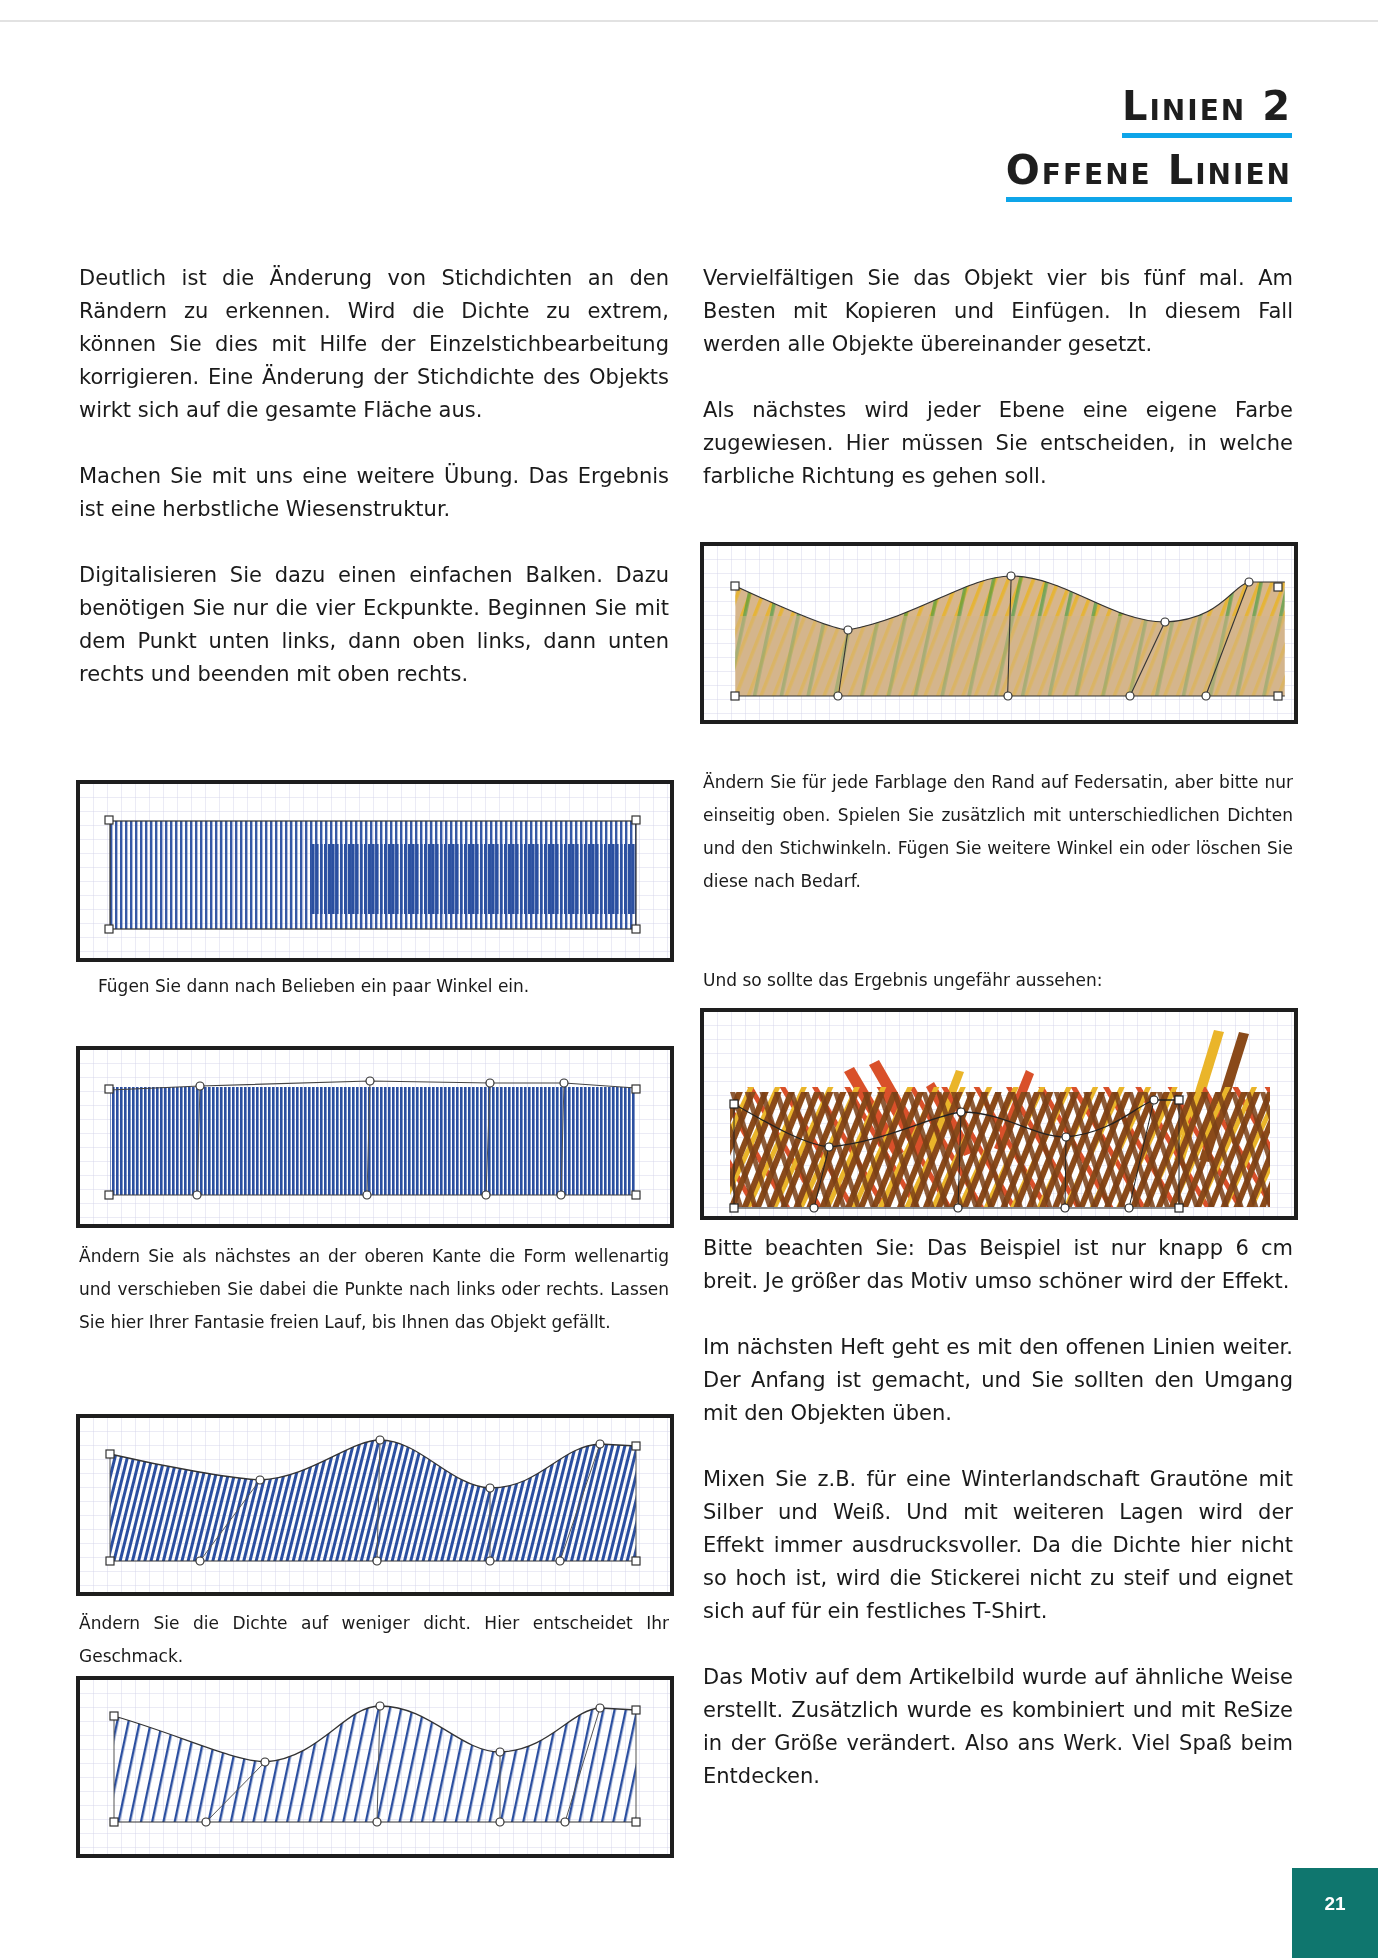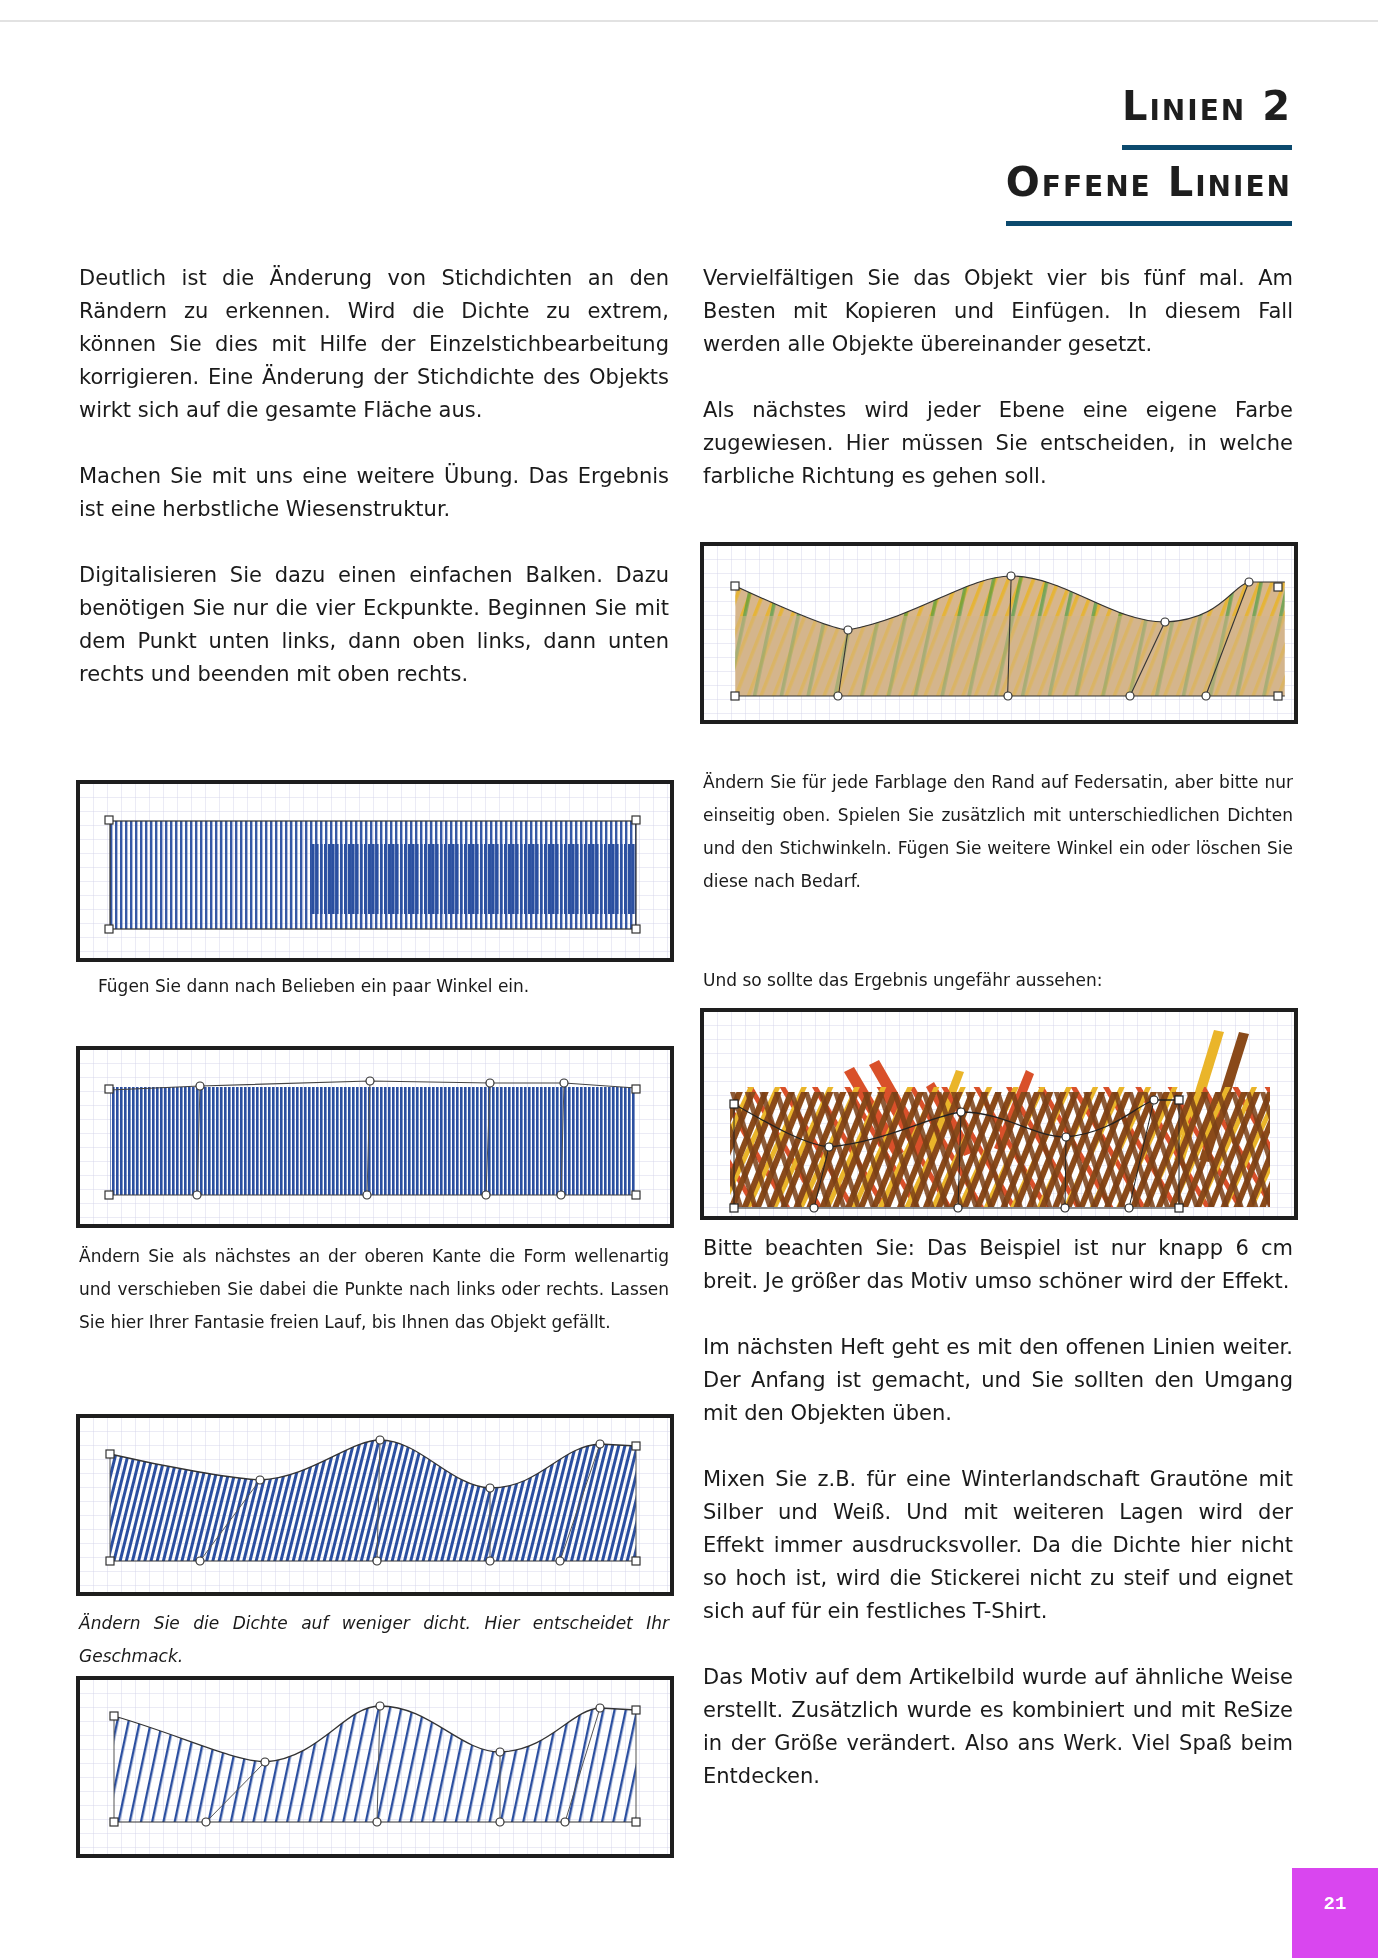--- a/index.html
+++ b/index.html
@@ -2,31 +2,31 @@
 <html><head>
 <meta charset="utf-8">
 <style>
   html, body { margin:0; padding:0; background:#ffffff; }
   body { width:1378px; height:1958px; position:relative; overflow:hidden;
          font-family:"DejaVu Sans", "Liberation Sans", sans-serif; color:#1a1a1a; }
   .topline { position:absolute; left:0; top:20px; width:1378px; height:2px; background:#e2e2e2; }
   .title { position:absolute; right:86px; top:74px; text-align:right;
            font-family:"DejaVu Sans", sans-serif; font-weight:bold; font-variant:small-caps;
            font-size:40px; line-height:64px; letter-spacing:2px; color:#1e1e1e; }
-  .title span { display:inline-block; border-bottom:5px solid #0c4a6e; line-height:46px; padding-bottom:16px; }
+  .title span { display:inline-block; border-bottom:5px solid #0ea5e9; line-height:46px; padding-bottom:4px; }
   .col { position:absolute; width:590px; font-size:21px; line-height:33px; text-align:justify; }
   .col p { margin:0 0 33px 0; hyphens:manual; }
   .col p.nomb { margin-bottom:0; }
   .left { left:79px; top:262px; }
   .right { left:703px; top:262px; }
   .fig { position:absolute; border:4px solid #1e1e1e; background:#fff; box-sizing:border-box; overflow:hidden; }
   .fig svg { display:block; width:100%; height:100%; }
-  .page-badge { position:absolute; left:1292px; top:1868px; width:86px; height:90px; background:#d946ef;
+  .page-badge { position:absolute; left:1292px; top:1868px; width:86px; height:90px; background:#0f766e;
                 color:#fff; font-weight:bold; font-size:19px; text-align:center; line-height:72px;
-                font-family:Liberation Mono, monospace; }
+                font-family:Liberation Sans, sans-serif; }
   .abs { position:absolute; font-size:17px; line-height:33px; width:590px; text-align:justify; }
 </style>
 </head>
 <body>
 
 <div class="topline"></div>
 
 <div class="title">
   <span>Linien 2</span><br>
   <span>Offene Linien</span>
@@ -129,21 +129,21 @@
         <circle cx="410" cy="70" r="4"></circle>
         <circle cx="520" cy="26" r="4"></circle>
       <circle cx="120" cy="143" r="4"></circle>
         <circle cx="297" cy="143" r="4"></circle>
         <circle cx="410" cy="143" r="4"></circle>
         <circle cx="480" cy="143" r="4"></circle>
     </g>
   </svg>
 </div>
 
-<div class="abs" style="left:79px;top:1607px;font-style:italic;">Ändern Sie die Dichte auf weniger dicht. Hier entscheidet Ihr Geschmack.</div>
+<div class="abs" style="left:79px;top:1607px;">Ändern Sie die Dichte auf weniger dicht. Hier entscheidet Ihr Geschmack.</div>
 
 <div class="fig" style="left:76px;top:1676px;width:598px;height:182px;">
   <svg viewBox="0 0 590 174" preserveAspectRatio="none">
     <defs>
       <clipPath id="wave2">
           <path d="M34 36 C100 55 150 80 185 82 C240 78 265 26 300 26 C350 26 380 72 420 72 C470 70 490 30 520 28 L556 30 L556 142 L34 142 Z"></path>
         </clipPath>
       <pattern id="stitchSparse" width="11" height="10" patternUnits="userSpaceOnUse" patternTransform="rotate(12)">
         <rect width="2.4" height="10" fill="#2b4fa0"></rect>
       </pattern>

